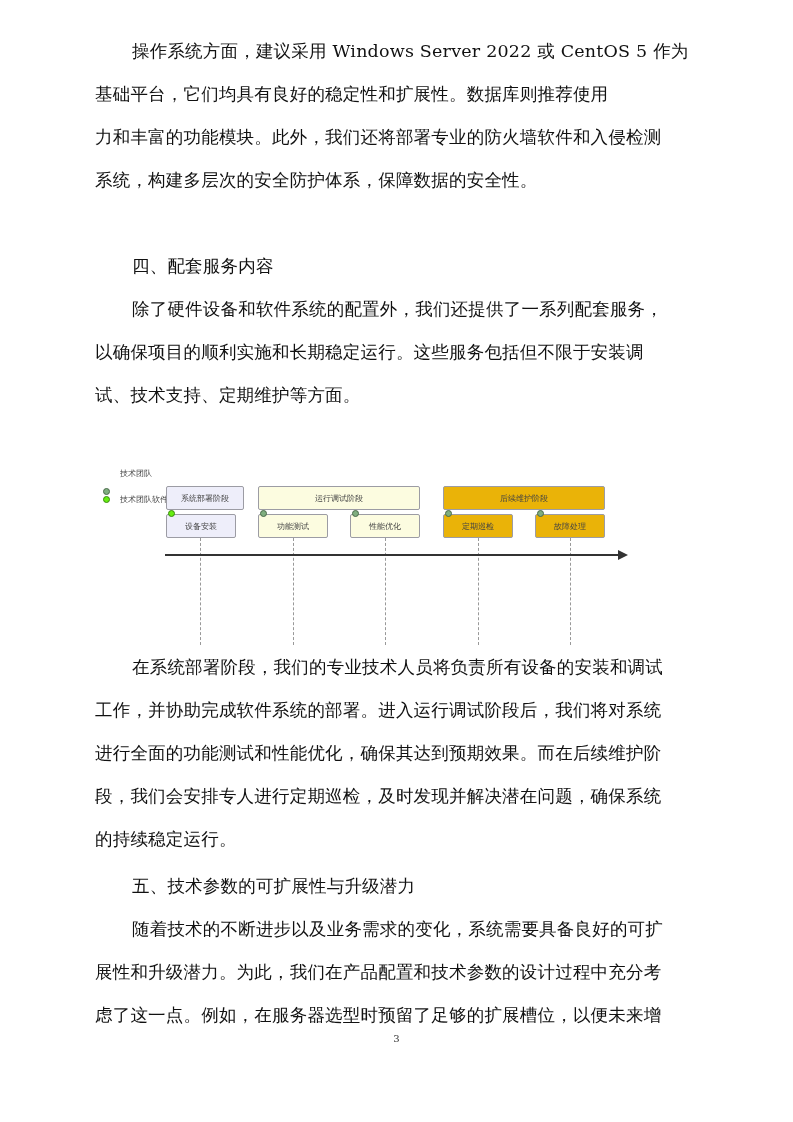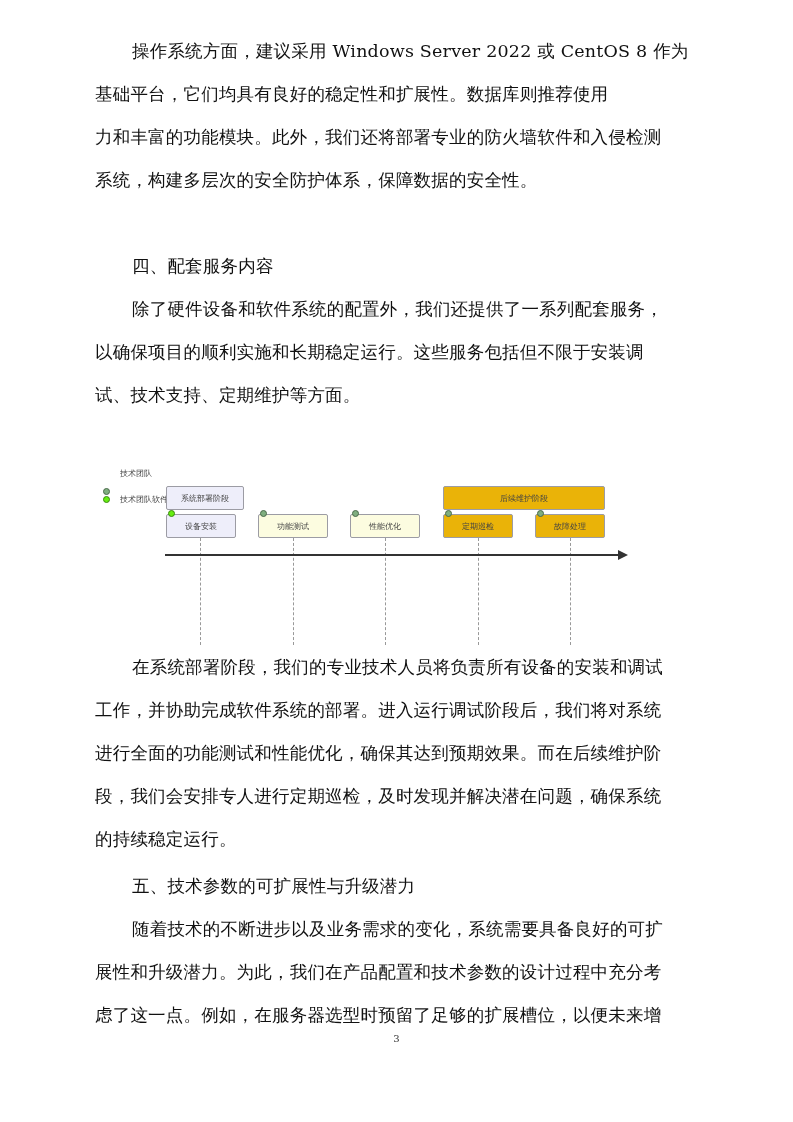--- a/index.html
+++ b/index.html
@@ -23,21 +23,21 @@
     .vline { position: absolute; width: 0; border-left: 1px dashed #999; }
     .timeline { position: absolute; left: 165px; top: 554px; width: 455px; height: 2px; background: #333; }
     .arrowhead { position: absolute; left: 618px; top: 550px; width: 0; height: 0;
       border-top: 5px solid transparent; border-bottom: 5px solid transparent; border-left: 10px solid #333; }
     .page-num { position: absolute; top: 1033px; left: 0; width: 793px; text-align: center; font-size: 10px; color: #333; }
   </style>
 </head>
 <body>
 
 <div class="para" style="top:30px;">
-  <span class="line indent">操作系统方面，建议采用 Windows Server 2022 或 CentOS 8 作为</span>
+  <span class="line indent">操作系统方面，建议采用 Windows Server 2022 或 CentOS 5 作为</span>
   <span class="line">基础平台，它们均具有良好的稳定性和扩展性。数据库则推荐使用</span>
   <span class="line">力和丰富的功能模块。此外，我们还将部署专业的防火墙软件和入侵检测</span>
   <span class="line">系统，构建多层次的安全防护体系，保障数据的安全性。</span>
 </div>
 
 <div class="para" style="top:245px;">
   <span class="line indent">四、配套服务内容</span>
 </div>
 
 <div class="para" style="top:288px;">
@@ -47,20 +47,21 @@
 </div>
 
 <div class="diagram">
 
   <div class="dot gray" style="left:103px; top:488px;"></div>
   <div class="legend-item" style="left:120px; top:468px;">技术团队</div>
   <div class="dot lime" style="left:103px; top:496px;"></div>
   <div class="legend-item" style="left:120px; top:494px;">技术团队软件组</div>
 
   <div class="box lav" style="left:166px; top:486px; width:78px; height:24px;">系统部署阶段</div>
+  <div class="box yel" style="left:258px; top:486px; width:162px; height:24px;">运行调试阶段</div>
   <div class="box pink" style="left:443px; top:486px; width:162px; height:24px;">后续维护阶段</div>
 
   <div class="box lav" style="left:166px; top:514px; width:70px; height:24px;">设备安装</div>
   <div class="box yel" style="left:258px; top:514px; width:70px; height:24px;">功能测试</div>
   <div class="box yel" style="left:350px; top:514px; width:70px; height:24px;">性能优化</div>
   <div class="box pink" style="left:443px; top:514px; width:70px; height:24px;">定期巡检</div>
   <div class="box pink" style="left:535px; top:514px; width:70px; height:24px;">故障处理</div>
 
   <div class="dot lime" style="left:168px; top:510px;"></div>
   <div class="dot gray" style="left:260px; top:510px;"></div>

